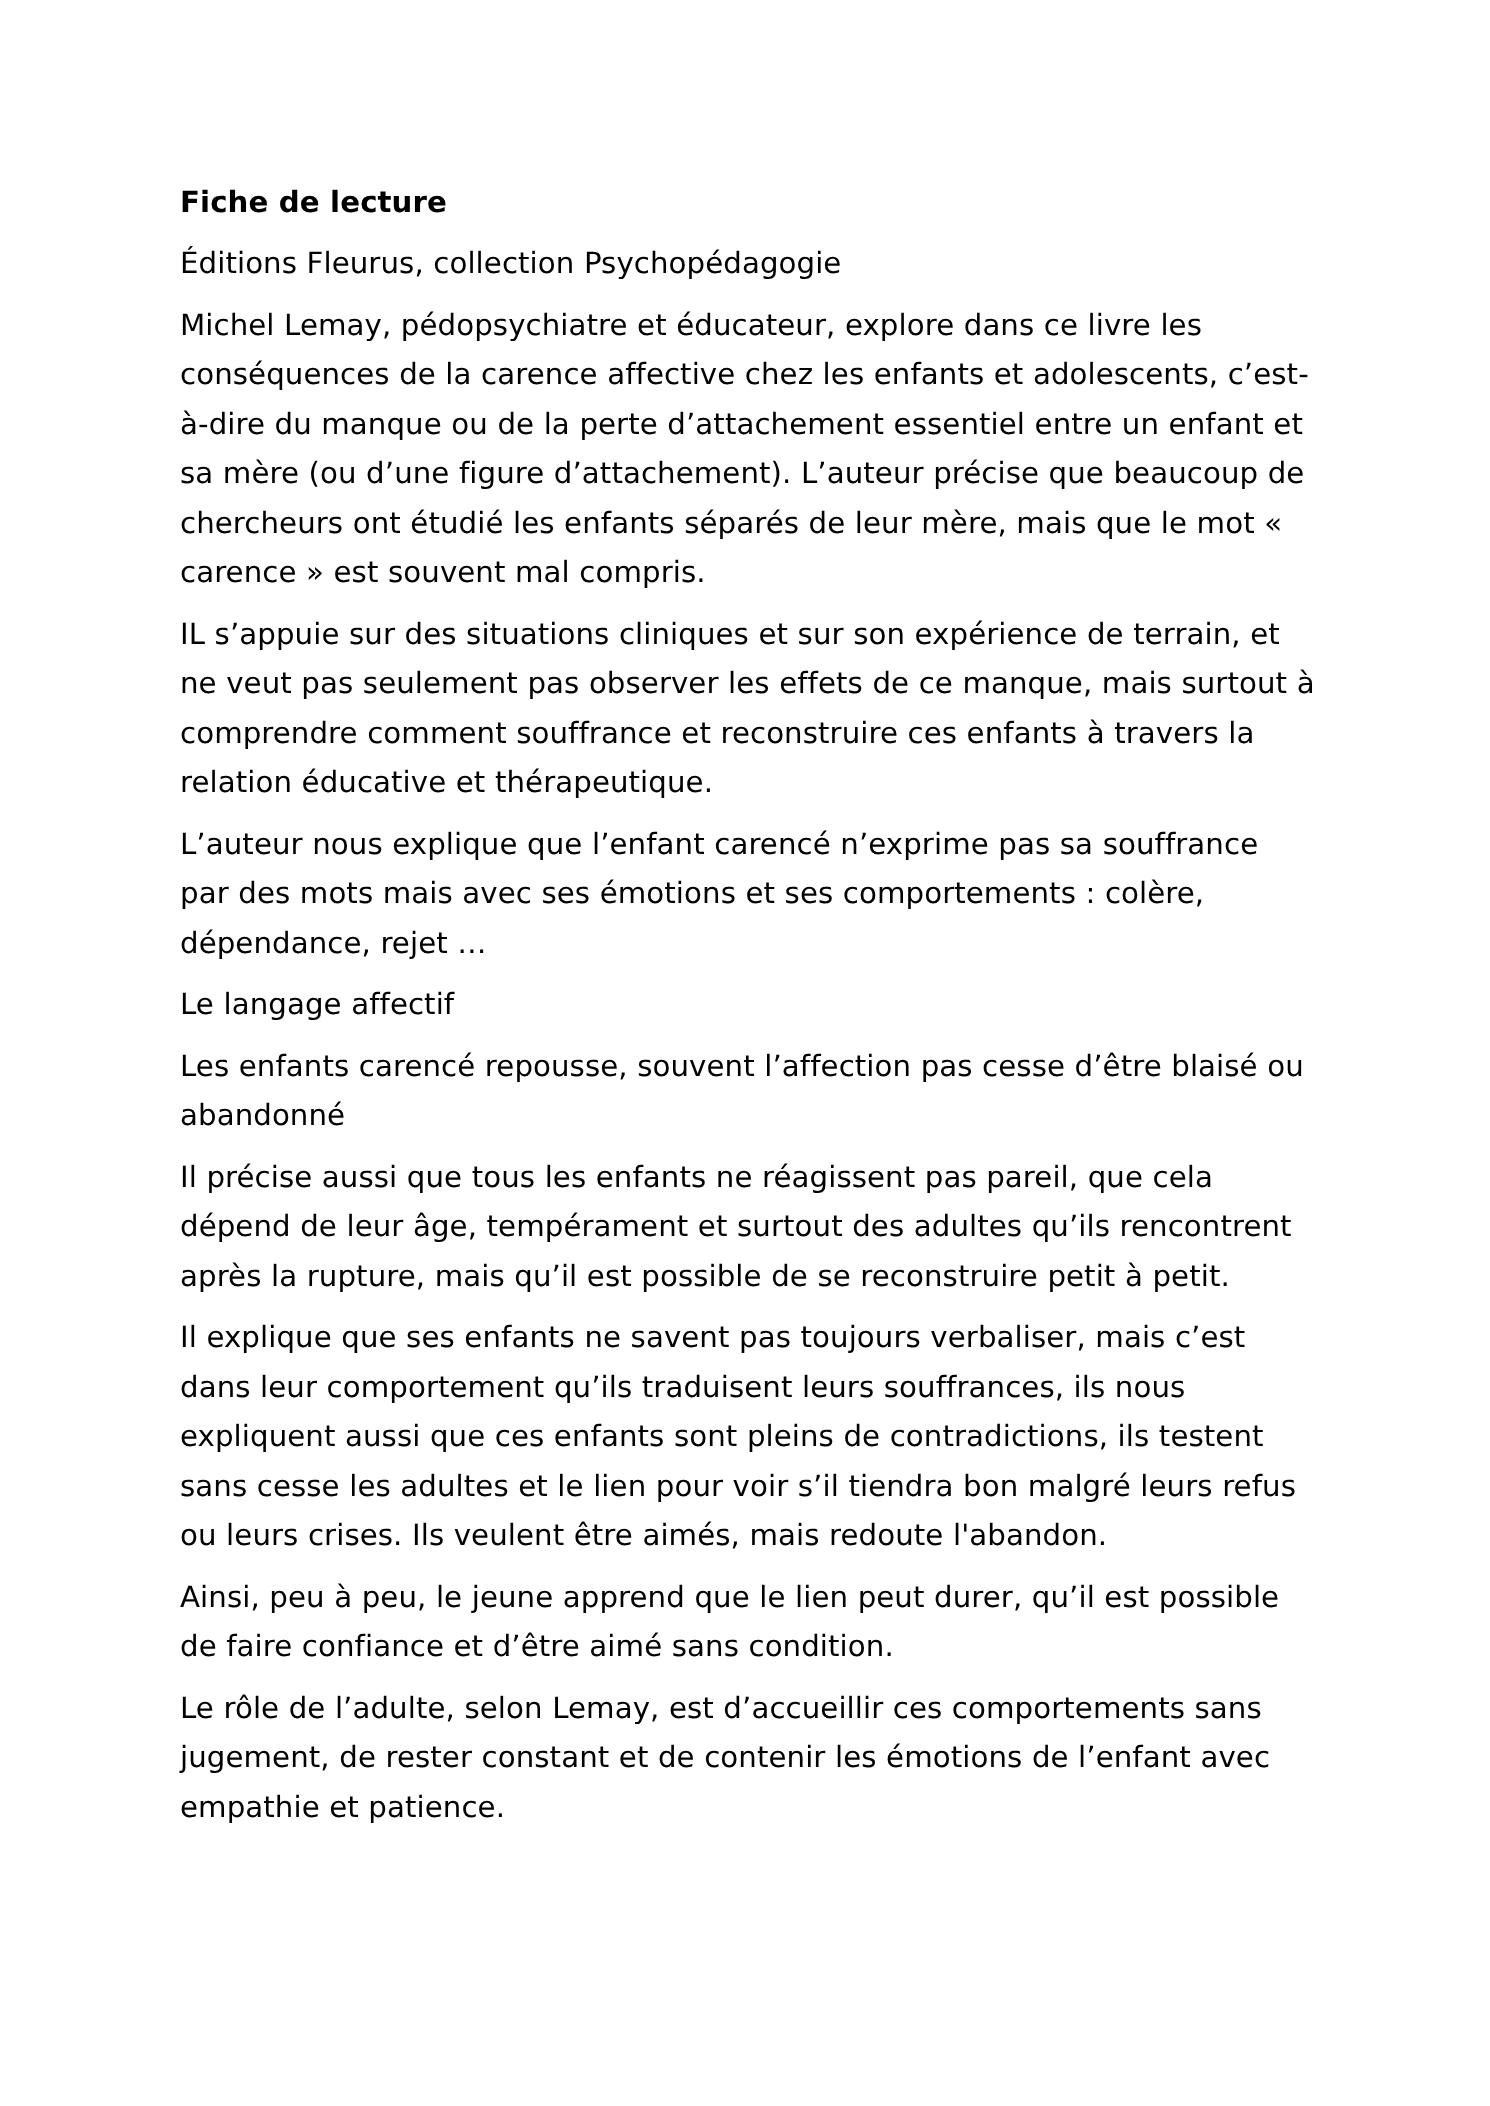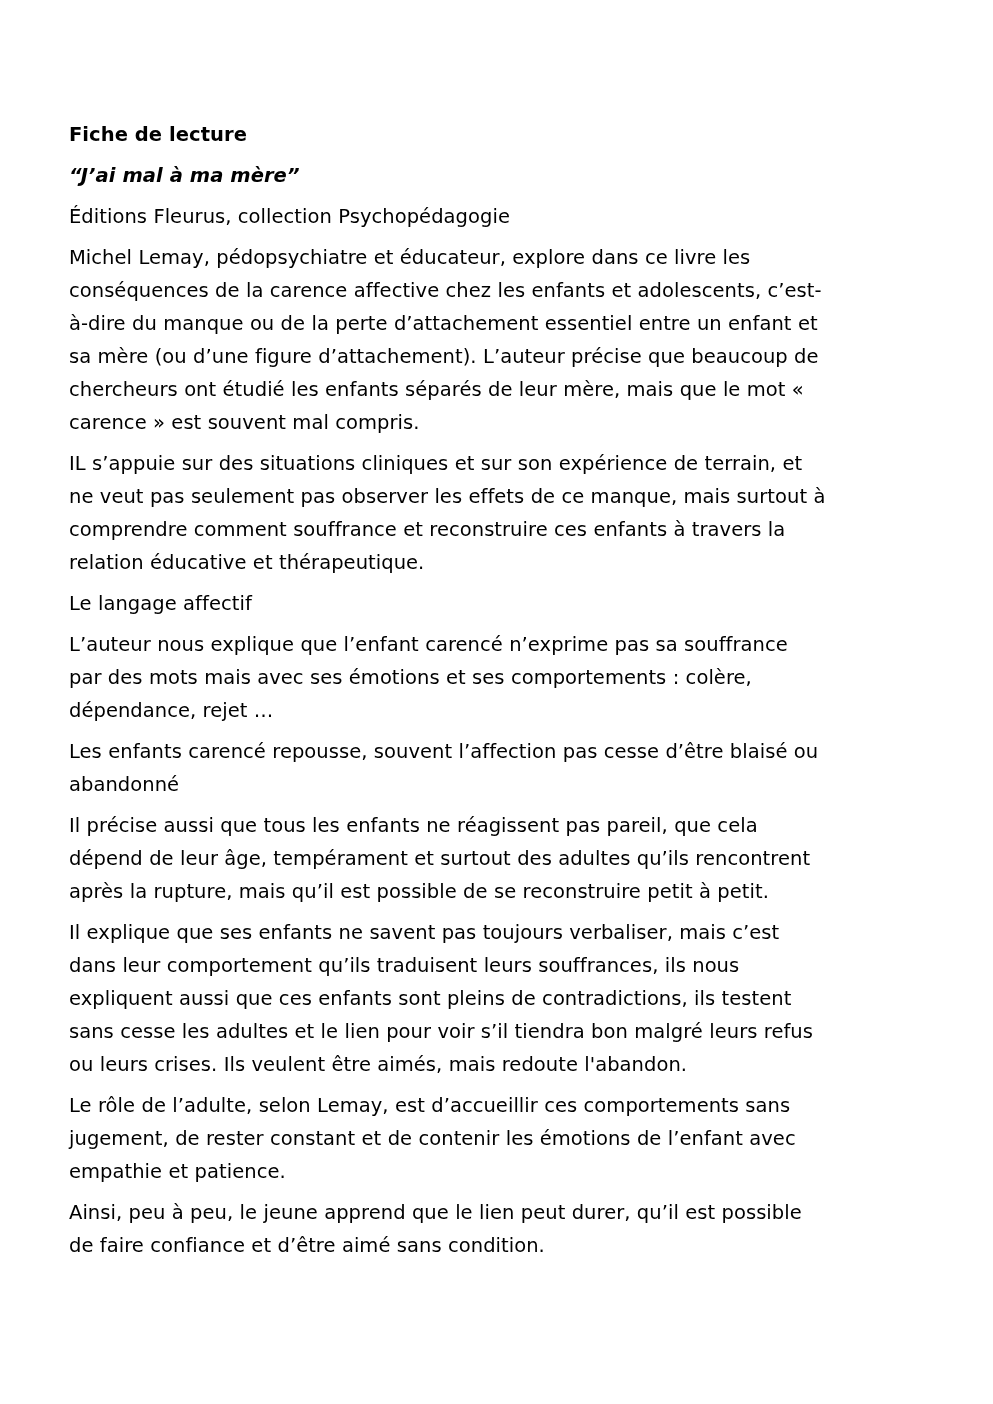--- a/index.html
+++ b/index.html
@@ -14,21 +14,21 @@
     color: #000000;
     -webkit-font-smoothing: antialiased;
   }
 
   .page {
     position: relative;
     width: 966px;
     height: 1404px;
     background: #ffffff;
     box-sizing: border-box;
-    padding: 118px 118px 0 69px;
+    padding: 118px 118px 0 120px;
   }
 
   .doc-body {
     width: 757px;
   }
 
   
   .blk {
     font-size: 19.5px;
     line-height: 33px;
@@ -58,37 +58,36 @@
 </style>
 </head>
 <body>
 
 <div class="page">
   <div class="doc-body">
 
     <p class="blk h-bold">Fiche de lecture</p>
 
 
-    <p class="blk h-bold-italic">“J’ai mal à ma mère”</p>
 
     <p class="blk">Éditions Fleurus, collection Psychopédagogie</p>
 
 
     <p class="blk"><span>Michel Lemay, pédopsychiatre et éducateur, explore dans ce livre les conséquences de la carence affective chez les enfants et adolescents, c’est-à-dire du manque ou de la perte </span><b>d’attachement essentiel</b><span> entre un enfant et sa mère (ou d’une figure d’attachement). L’auteur précise que beaucoup de chercheurs ont étudié les enfants séparés de leur mère, mais que le mot « carence » est souvent mal compris.</span></p>
 
     <p class="blk"><span>IL s’appuie sur des situations cliniques et sur son expérience de terrain, et ne veut pas seulement pas observer les effets de ce manque, mais surtout à comprendre </span><b>comment souffrance et reconstruire</b><span> ces enfants à travers la relation éducative et thérapeutique.</span></p>
 
+    <p class="blk">L’auteur nous explique que l’enfant carencé n’exprime pas sa souffrance par des mots mais avec ses émotions et ses comportements : colère, dépendance, rejet …</p>
+
     <p class="blk">Le langage affectif</p>
-
-    <p class="blk">L’auteur nous explique que l’enfant carencé n’exprime pas sa souffrance par des mots mais avec ses émotions et ses comportements : colère, dépendance, rejet …</p>
 
     <p class="blk">Les enfants carencé repousse, souvent l’affection pas cesse d’être blaisé ou abandonné</p>
 
     <p class="blk">Il précise aussi que tous les enfants ne réagissent pas pareil, que cela dépend de leur âge, tempérament et surtout des adultes qu’ils rencontrent après la rupture, mais qu’il est possible de se reconstruire petit à petit.</p>
 
     <p class="blk">Il explique que ses enfants ne savent pas toujours verbaliser, mais c’est dans leur comportement qu’ils traduisent leurs souffrances, ils nous expliquent aussi que ces enfants sont pleins de contradictions, ils testent sans cesse les adultes et le lien pour voir s’il tiendra bon malgré leurs refus ou leurs crises. Ils veulent être aimés, mais redoute l'abandon.</p>
 
+    <p class="blk"><span>Ainsi, peu à peu, le jeune apprend que le lien peut durer, qu’il est possible de </span><b>faire confiance et d’être aimé sans condition</b><span>.</span></p>
+
     <p class="blk"><span>Le rôle de l’adulte, selon Lemay, est d’</span><b>accueillir ces comportements sans jugement</b><span>, de rester constant et de contenir les émotions de l’enfant avec </span><b>empathie et patience</b><span>.</span></p>
-
-    <p class="blk"><span>Ainsi, peu à peu, le jeune apprend que le lien peut durer, qu’il est possible de </span><b>faire confiance et d’être aimé sans condition</b><span>.</span></p>
 
   </div>
 </div>
 
 </body></html>

